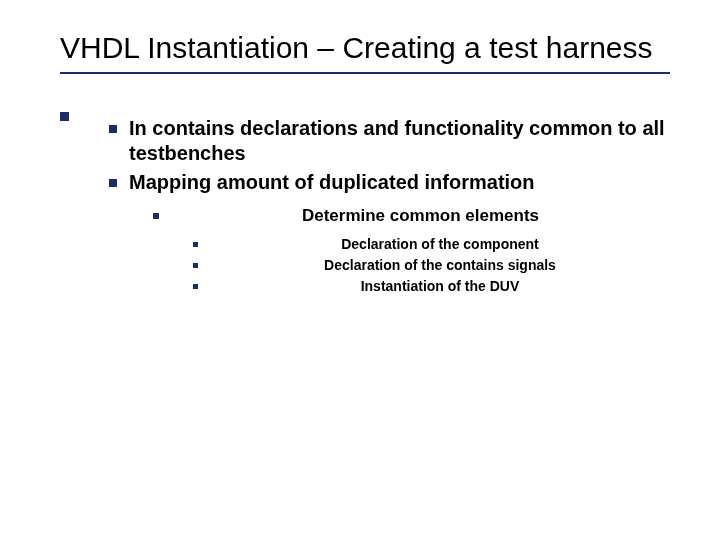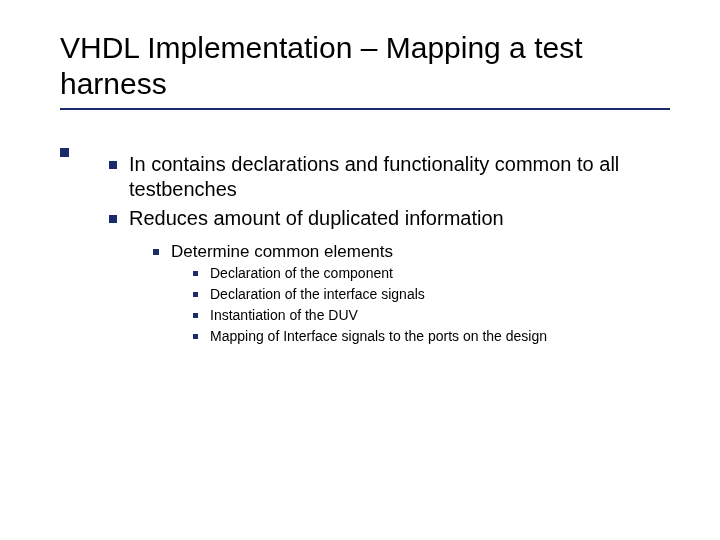--- a/index.html
+++ b/index.html
@@ -48,100 +48,98 @@
     display: flex;
     font-size: 22px;
     line-height: 1.25;
     margin-bottom: 18px;
   }
   .lvl1 > li > .bullet { width: 9px; height: 9px; margin-top: 10px; }
   .lvl1 > li > .content { flex: 1; }
   .lvl2 {
     margin-top: 14px;
     padding-left: 26px;
+    font-weight: bold;
   }
   .lvl2 > li {
     display: flex;
     font-size: 20px;
     line-height: 1.25;
     margin-bottom: 4px;
   }
   .lvl2 > li > .bullet { width: 8px; height: 8px; margin-top: 9px; margin-right: 12px;}
   .lvl2 > li > .content { flex: 1; }
   .lvl3 {
     margin-top: 10px;
     padding-left: 24px;
   }
   .lvl3 > li {
     display: flex;
     font-size: 17px;
     line-height: 1.3;
     margin-bottom: 6px;
+    text-align: center;
   }
   .lvl3 > li > .bullet { width: 6px; height: 6px; margin-top: 8px; margin-right: 12px;}
   .lvl3 > li > .content { flex: 1; }
   .lvl4 {
-    margin-top: 1px;
+    margin-top: 8px;
     padding-left: 22px;
   }
   .lvl4 > li {
     display: flex;
     font-size: 14px;
     line-height: 1.35;
     margin-bottom: 2px;
   }
   .lvl4 > li > .bullet { width: 5px; height: 5px; margin-top: 7px; margin-right: 12px;}
   .lvl4 > li > .content { flex: 1; }
 </style>
 </head>
 <body>
 
 <div class="slide">
-  <h1 class="title">VHDL Implementation – Mapping a test harness</h1>
+  <h1 class="title">VHDL Instantiation – Creating a test harness</h1>
   <div class="rule"></div>
 
   <ul class="lvl1">
     <li>
       <span class="bullet"></span>
       <div class="content">
 
         <ul class="lvl2">
           <li>
             <span class="bullet"></span>
             <div class="content">
               <span>In contains declarations and functionality common to all testbenches</span>
             </div>
           </li>
           <li>
             <span class="bullet"></span>
             <div class="content">
-              <span>Reduces amount of duplicated information</span>
+              <span>Mapping amount of duplicated information</span>
 
               <ul class="lvl3">
                 <li>
                   <span class="bullet"></span>
                   <div class="content">
                     <span>Determine common elements</span>
 
                     <ul class="lvl4">
                       <li>
                         <span class="bullet"></span>
                         <div class="content"><span>Declaration of the component</span></div>
                       </li>
                       <li>
                         <span class="bullet"></span>
-                        <div class="content"><span>Declaration of the interface signals</span></div>
+                        <div class="content"><span>Declaration of the contains signals</span></div>
                       </li>
                       <li>
                         <span class="bullet"></span>
                         <div class="content"><span>Instantiation of the DUV</span></div>
-                      </li>
-                      <li>
-                        <span class="bullet"></span>
-                        <div class="content"><span>Mapping of Interface signals to the ports on the design</span></div>
                       </li>
                     </ul>
 
                   </div>
                 </li>
               </ul>
 
             </div>
           </li>
         </ul>

